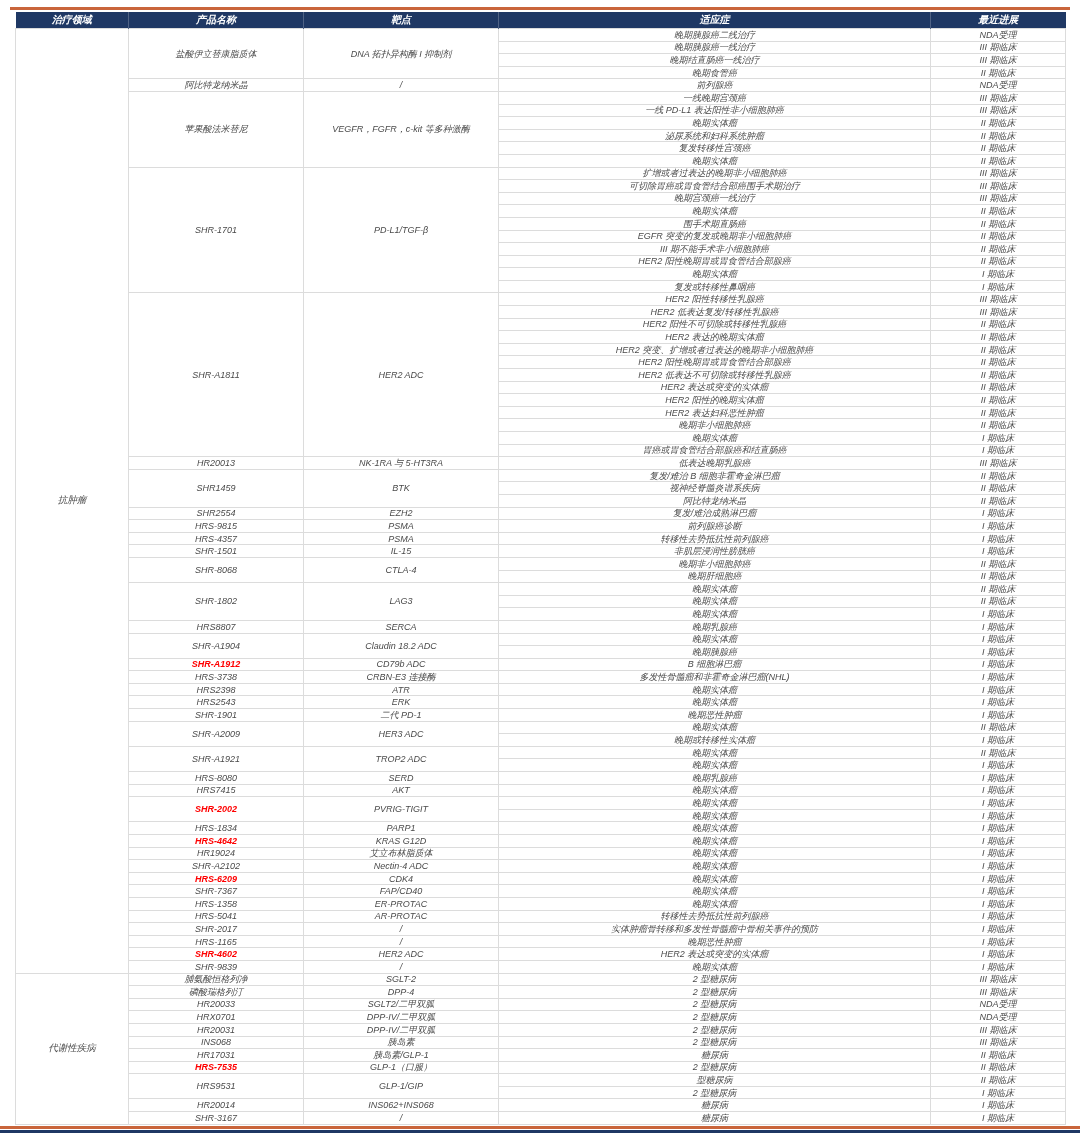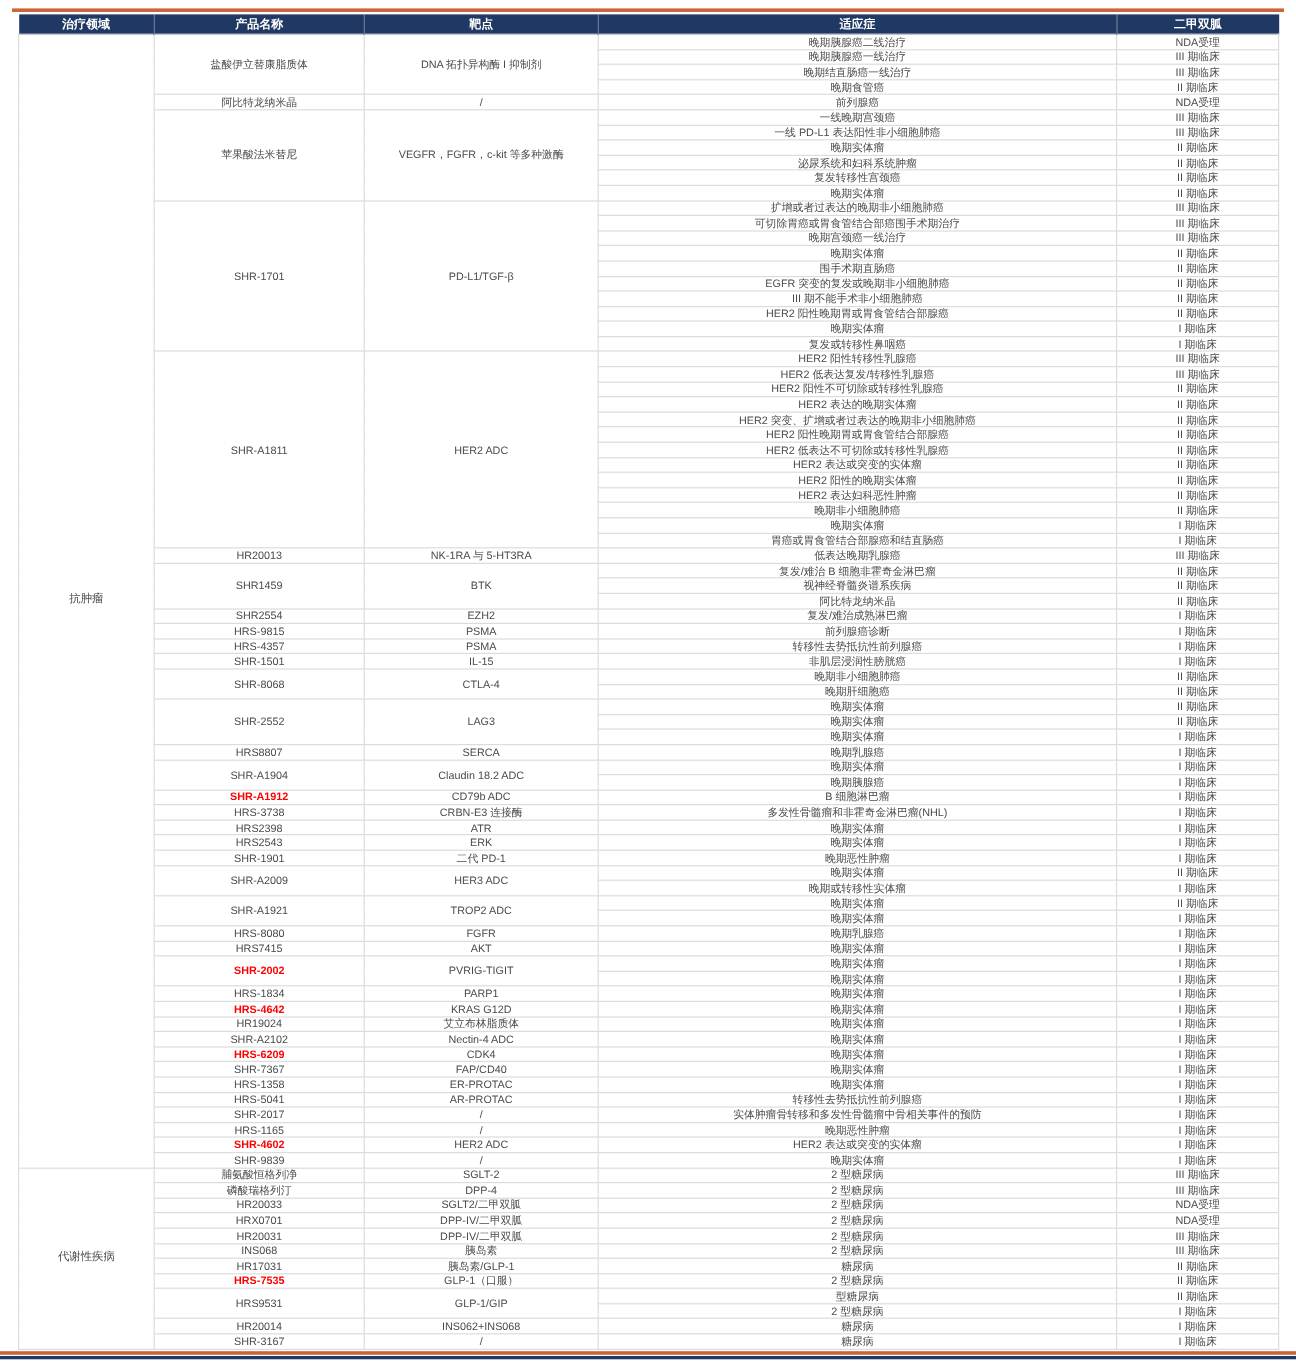--- a/index.html
+++ b/index.html
@@ -8,21 +8,21 @@
     --grid:#DCDCDC;
     --body-text:#4A4A4A;
     --red:#FF0000;
   }
   html,body{margin:0;padding:0;background:#FFFFFF;}
   body{
     width:1080px;
     font-family:"Liberation Sans","DejaVu Sans",sans-serif;
     -webkit-font-smoothing:antialiased;
   }
-  .page{width:1080px;position:relative;}
+  .page{width:1080px;position:relative;font-style:italic;}
   .top-accent{
     margin:7px 10px 2px 10px;
     height:3px;
     background:var(--accent);
   }
   .table-wrap{padding:0 15px;}
   table{
     border-collapse:collapse;
     table-layout:fixed;
     width:1050px;
@@ -76,21 +76,21 @@
           <col class="c-target">
           <col class="c-ind">
           <col class="c-prog">
       </colgroup>
       <thead>
         <tr>
           <th>治疗领域</th>
           <th>产品名称</th>
           <th>靶点</th>
           <th>适应症</th>
-          <th>二甲双胍</th>
+          <th>最近进展</th>
         </tr>
       </thead>
       <tbody id="pipeline-body">
           <tr>
             <td class="area-cell" rowspan="75">抗肿瘤</td>
             <td class="name-cell" rowspan="4">盐酸伊立替康脂质体</td>
             <td class="target-cell" rowspan="4">DNA 拓扑异构酶 I 抑制剂</td>
             <td class="ind-cell">晚期胰腺癌二线治疗</td>
             <td class="prog-cell">NDA受理</td>
           </tr>
@@ -282,21 +282,21 @@
             <td class="name-cell" rowspan="2">SHR-8068</td>
             <td class="target-cell" rowspan="2">CTLA-4</td>
             <td class="ind-cell">晚期非小细胞肺癌</td>
             <td class="prog-cell">II 期临床</td>
           </tr>
           <tr>
             <td class="ind-cell">晚期肝细胞癌</td>
             <td class="prog-cell">II 期临床</td>
           </tr>
           <tr>
-            <td class="name-cell" rowspan="3">SHR-2552</td>
+            <td class="name-cell" rowspan="3">SHR-1802</td>
             <td class="target-cell" rowspan="3">LAG3</td>
             <td class="ind-cell">晚期实体瘤</td>
             <td class="prog-cell">II 期临床</td>
           </tr>
           <tr>
             <td class="ind-cell">晚期实体瘤</td>
             <td class="prog-cell">II 期临床</td>
           </tr>
           <tr>
             <td class="ind-cell">晚期实体瘤</td>
@@ -363,21 +363,21 @@
             <td class="target-cell" rowspan="2">TROP2 ADC</td>
             <td class="ind-cell">晚期实体瘤</td>
             <td class="prog-cell">II 期临床</td>
           </tr>
           <tr>
             <td class="ind-cell">晚期实体瘤</td>
             <td class="prog-cell">I 期临床</td>
           </tr>
           <tr>
             <td class="name-cell" rowspan="1">HRS-8080</td>
-            <td class="target-cell" rowspan="1">FGFR</td>
+            <td class="target-cell" rowspan="1">SERD</td>
             <td class="ind-cell">晚期乳腺癌</td>
             <td class="prog-cell">I 期临床</td>
           </tr>
           <tr>
             <td class="name-cell" rowspan="1">HRS7415</td>
             <td class="target-cell" rowspan="1">AKT</td>
             <td class="ind-cell">晚期实体瘤</td>
             <td class="prog-cell">I 期临床</td>
           </tr>
           <tr>

